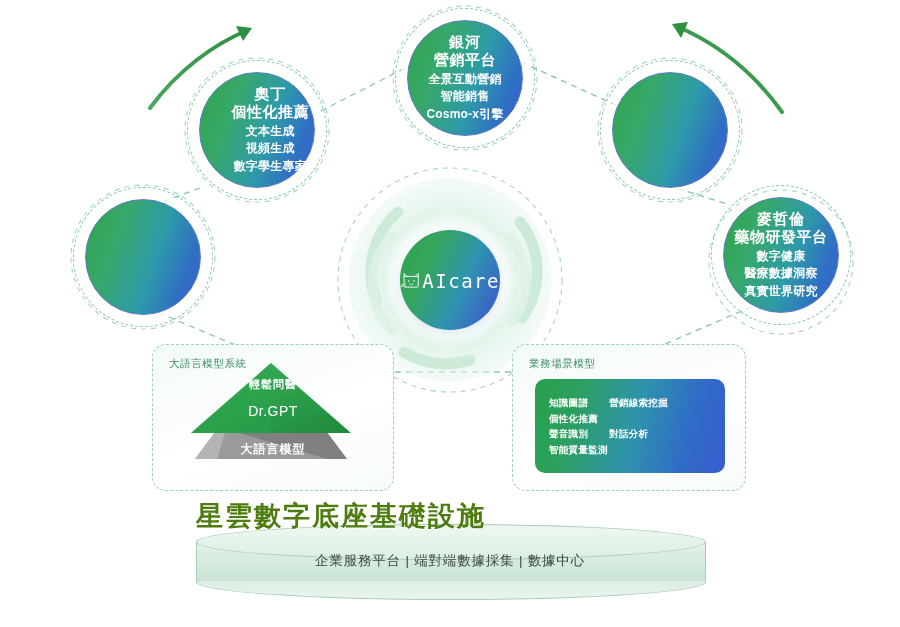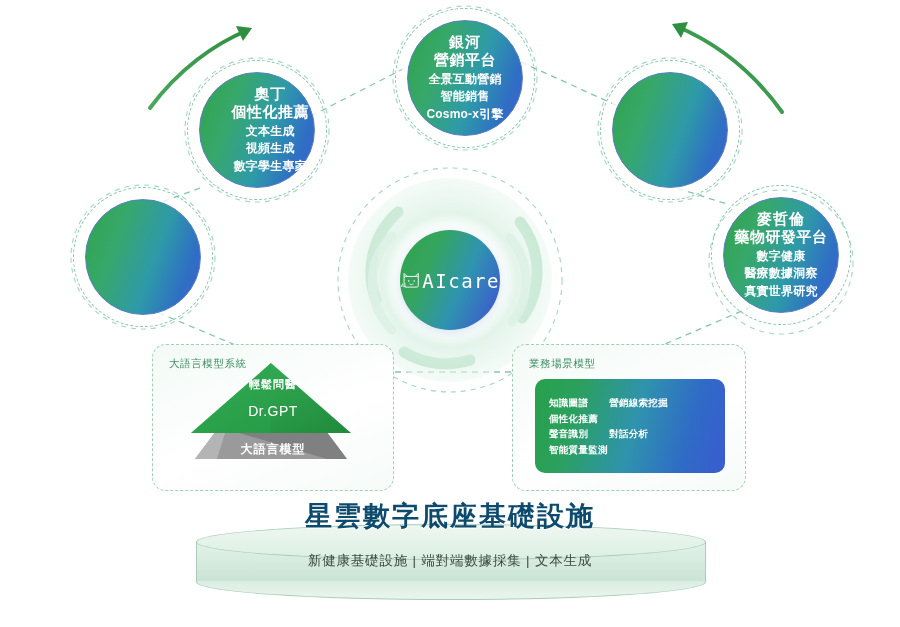--- a/index.html
+++ b/index.html
@@ -86,22 +86,22 @@
     position:absolute;left:0;top:43px;width:508px;height:40px;
     background:linear-gradient(180deg,#e4f2ea 0%,#c9e4d5 100%);
     border-left:1px solid #a9cdb8;border-right:1px solid #a9cdb8;
   }
   #base .cyl-bot{
     position:absolute;left:0;top:66px;width:508px;height:34px;border-radius:50%;
     background:linear-gradient(180deg,#cfe7d9 0%,#e9f5ee 100%);
     border:1px solid #a9cdb8;
   }
   #base-title{
-    position:absolute;left:0;top:0;width:508px;text-align:center;z-index:6;
-    font-size:27px;font-weight:bold;letter-spacing:2px;color:#0c4a6e;
+    position:absolute;left:0;top:0;width:508px;text-align:left;z-index:6;
+    font-size:27px;font-weight:bold;letter-spacing:2px;color:#4d7c0f;
     text-shadow:0 1px 0 #ffffff;
   }
   #base-sub{
     position:absolute;left:0;top:54px;width:508px;text-align:center;z-index:6;
     font-size:13.5px;color:#3c4a42;letter-spacing:.8px;
   }
 </style>
 </head>
 <body>
 
@@ -261,16 +261,16 @@
         </div>
       </div>
     </div>
   </div>
 
   <div id="base">
     <div class="cyl-bot"></div>
     <div class="cyl-body"></div>
     <div class="cyl-top"></div>
     <div id="base-title">星雲數字底座基礎設施</div>
-    <div id="base-sub">新健康基礎設施 | 端對端數據採集 | 文本生成</div>
+    <div id="base-sub">企業服務平台 | 端對端數據採集 | 數據中心</div>
   </div>
 
 </div>
 
 </body></html>

